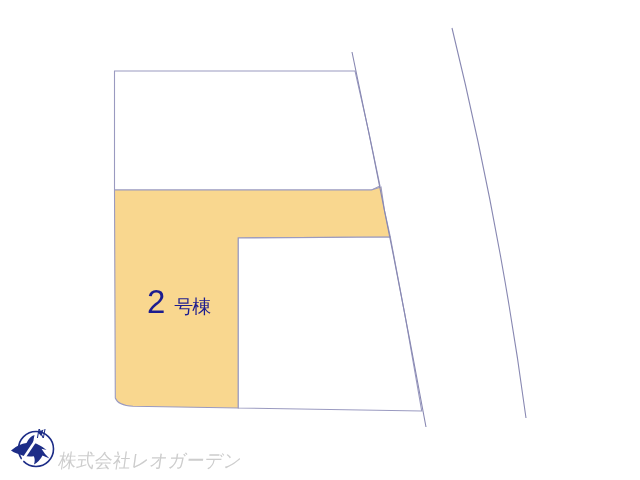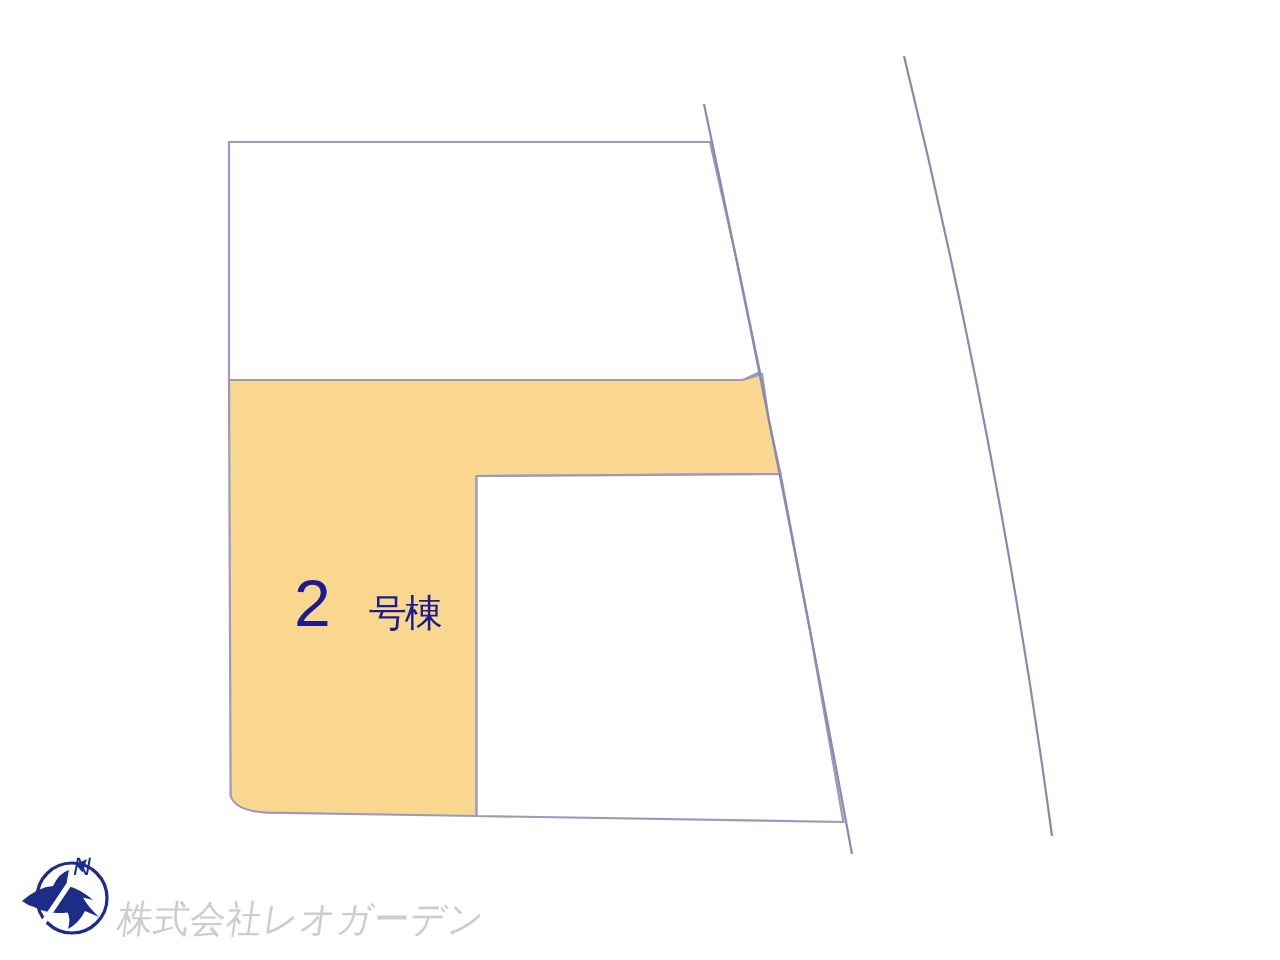--- a/index.html
+++ b/index.html
@@ -14,21 +14,21 @@
   path.parcel{stroke:#9a9ac0;stroke-width:1.1;}
   path.road{fill:none;stroke:#8888b2;stroke-width:1.1;}
   .parcel-label{
     position:absolute;
     left:147px;top:285px;
     color:#1c1c8f;
     white-space:nowrap;
     line-height:1;
   }
   .parcel-label .num{font-size:33px;letter-spacing:0;}
-  .parcel-label .suffix{font-size:19px;margin-left:19px;letter-spacing:-1px;}
+  .parcel-label .suffix{font-size:19px;margin-left:9px;letter-spacing:-1px;}
   .watermark{
     position:absolute;
     left:57px;top:449px;
     font-size:19px;
     line-height:24px;
     color:#cdcdcd;
     letter-spacing:0.5px;
     transform:skewX(-8deg) scaleX(0.93);
     transform-origin:left bottom;
     white-space:nowrap;

